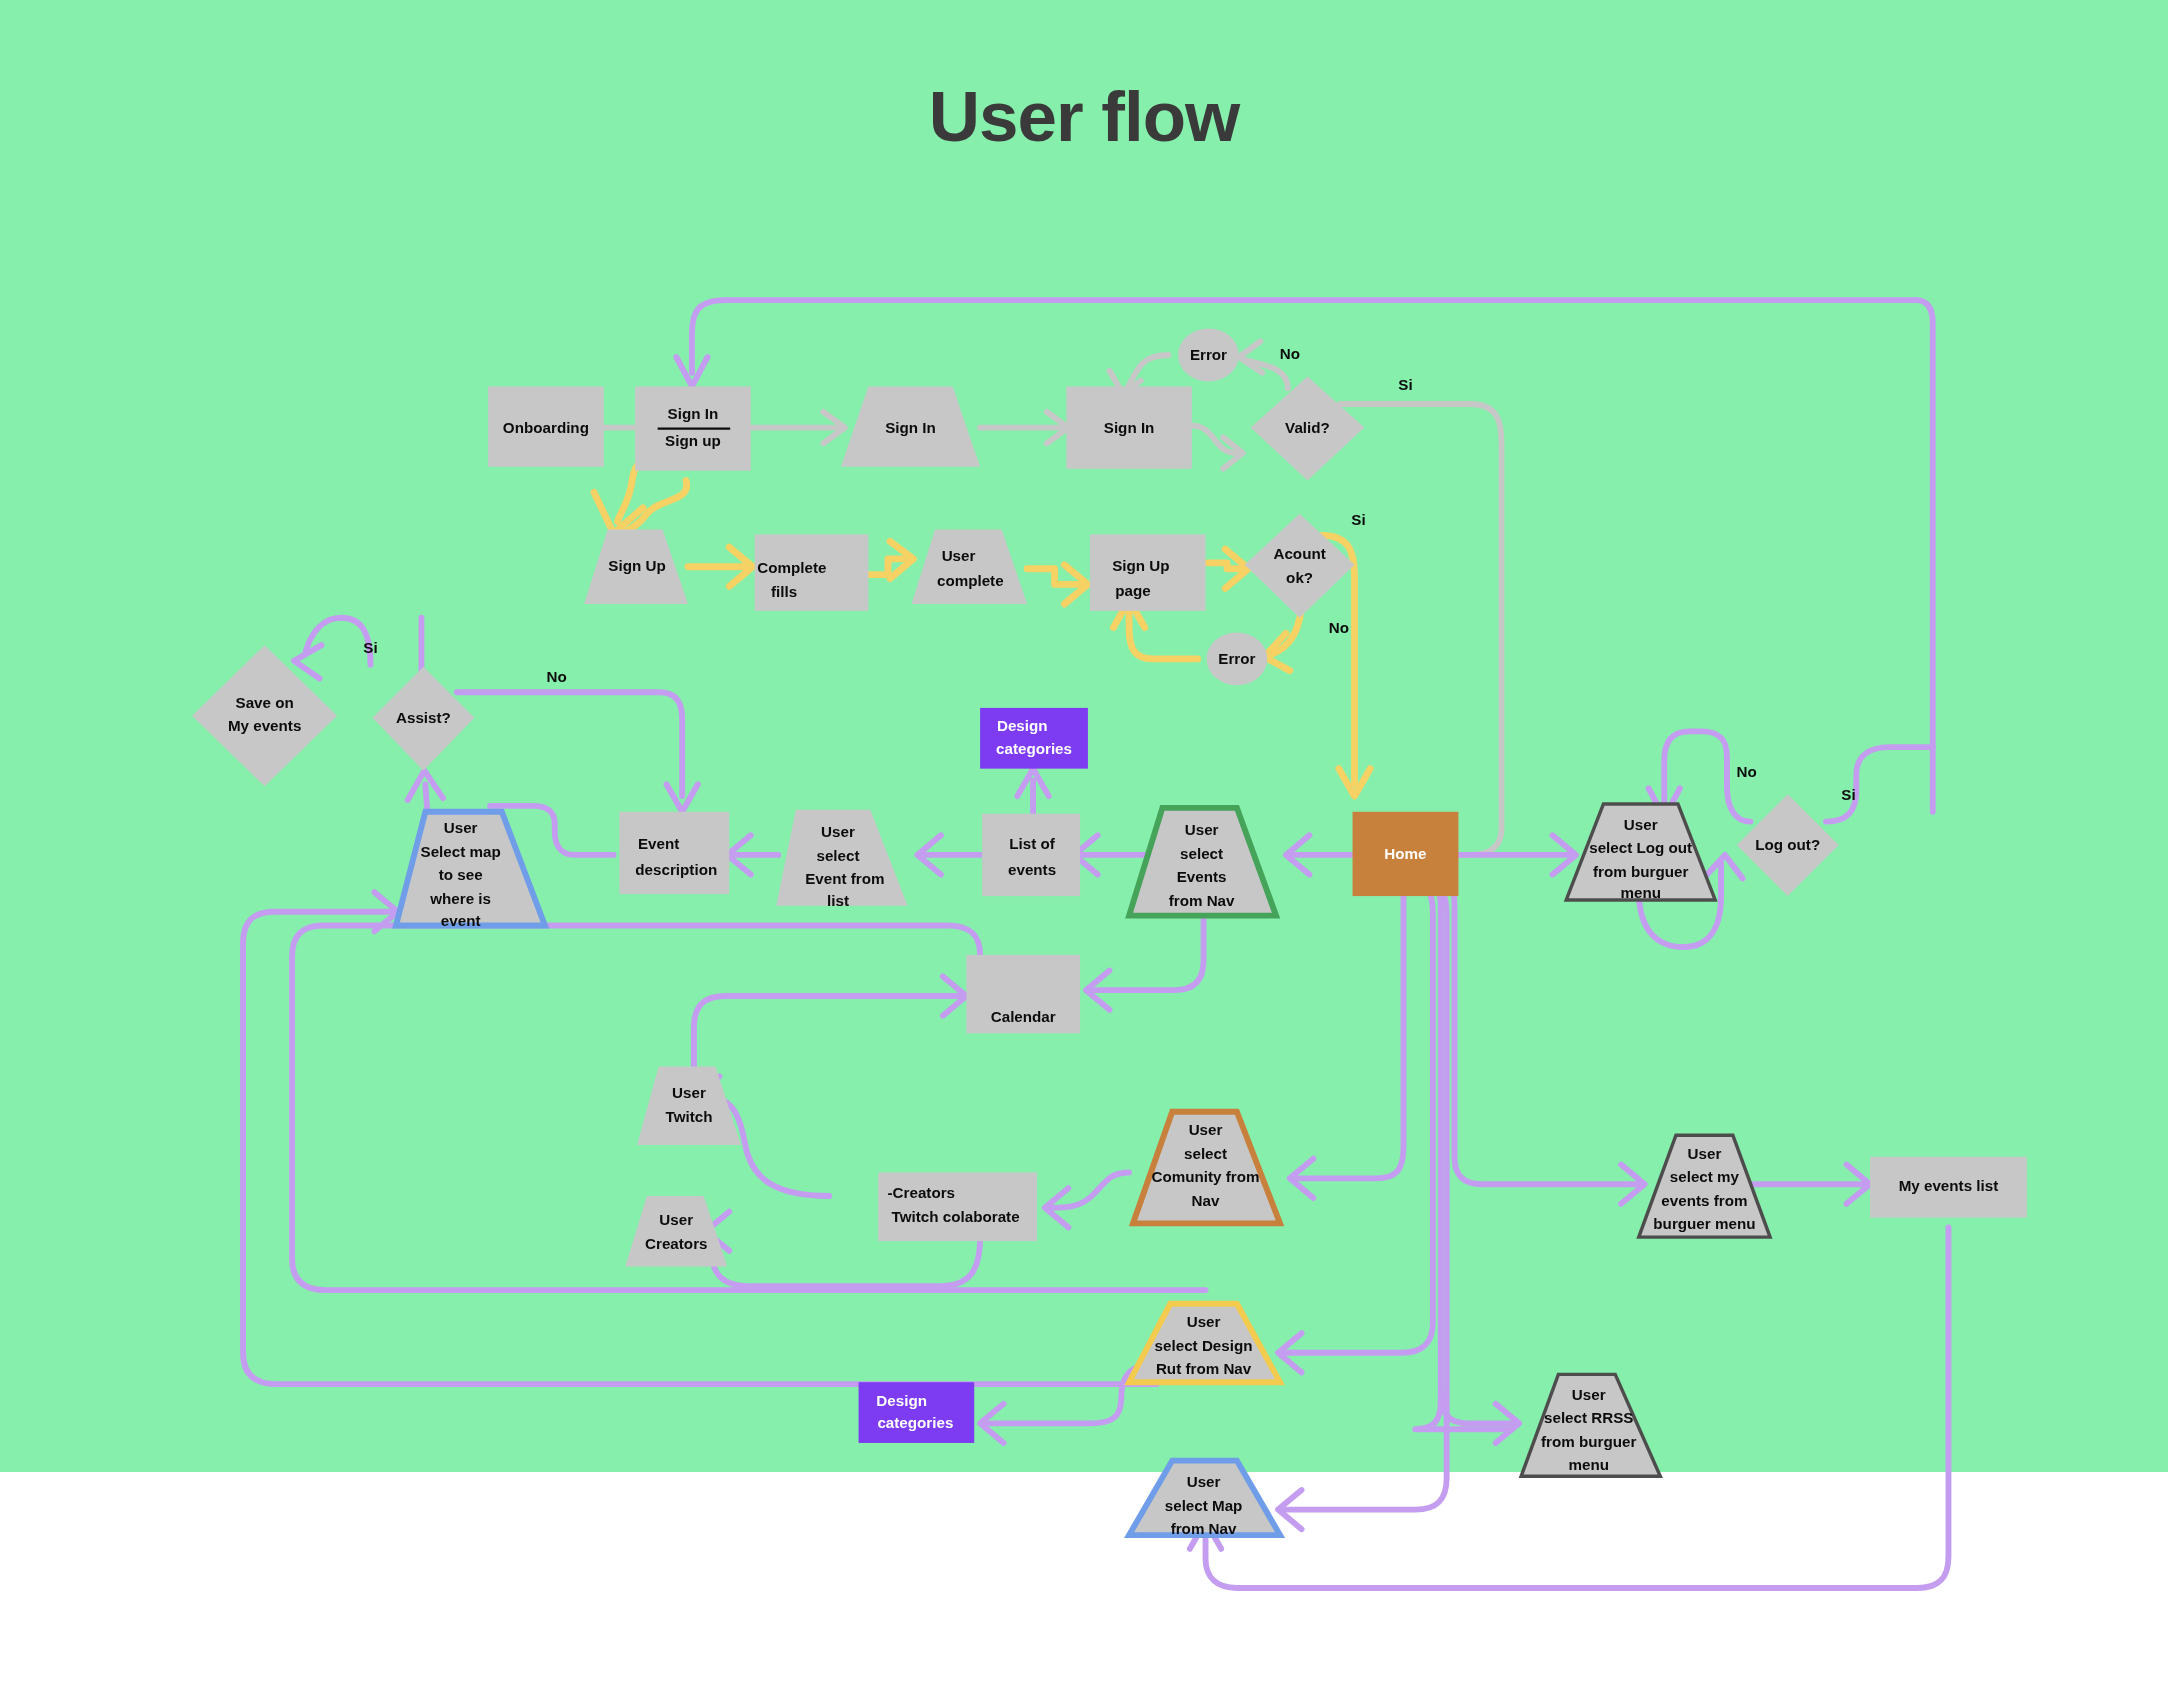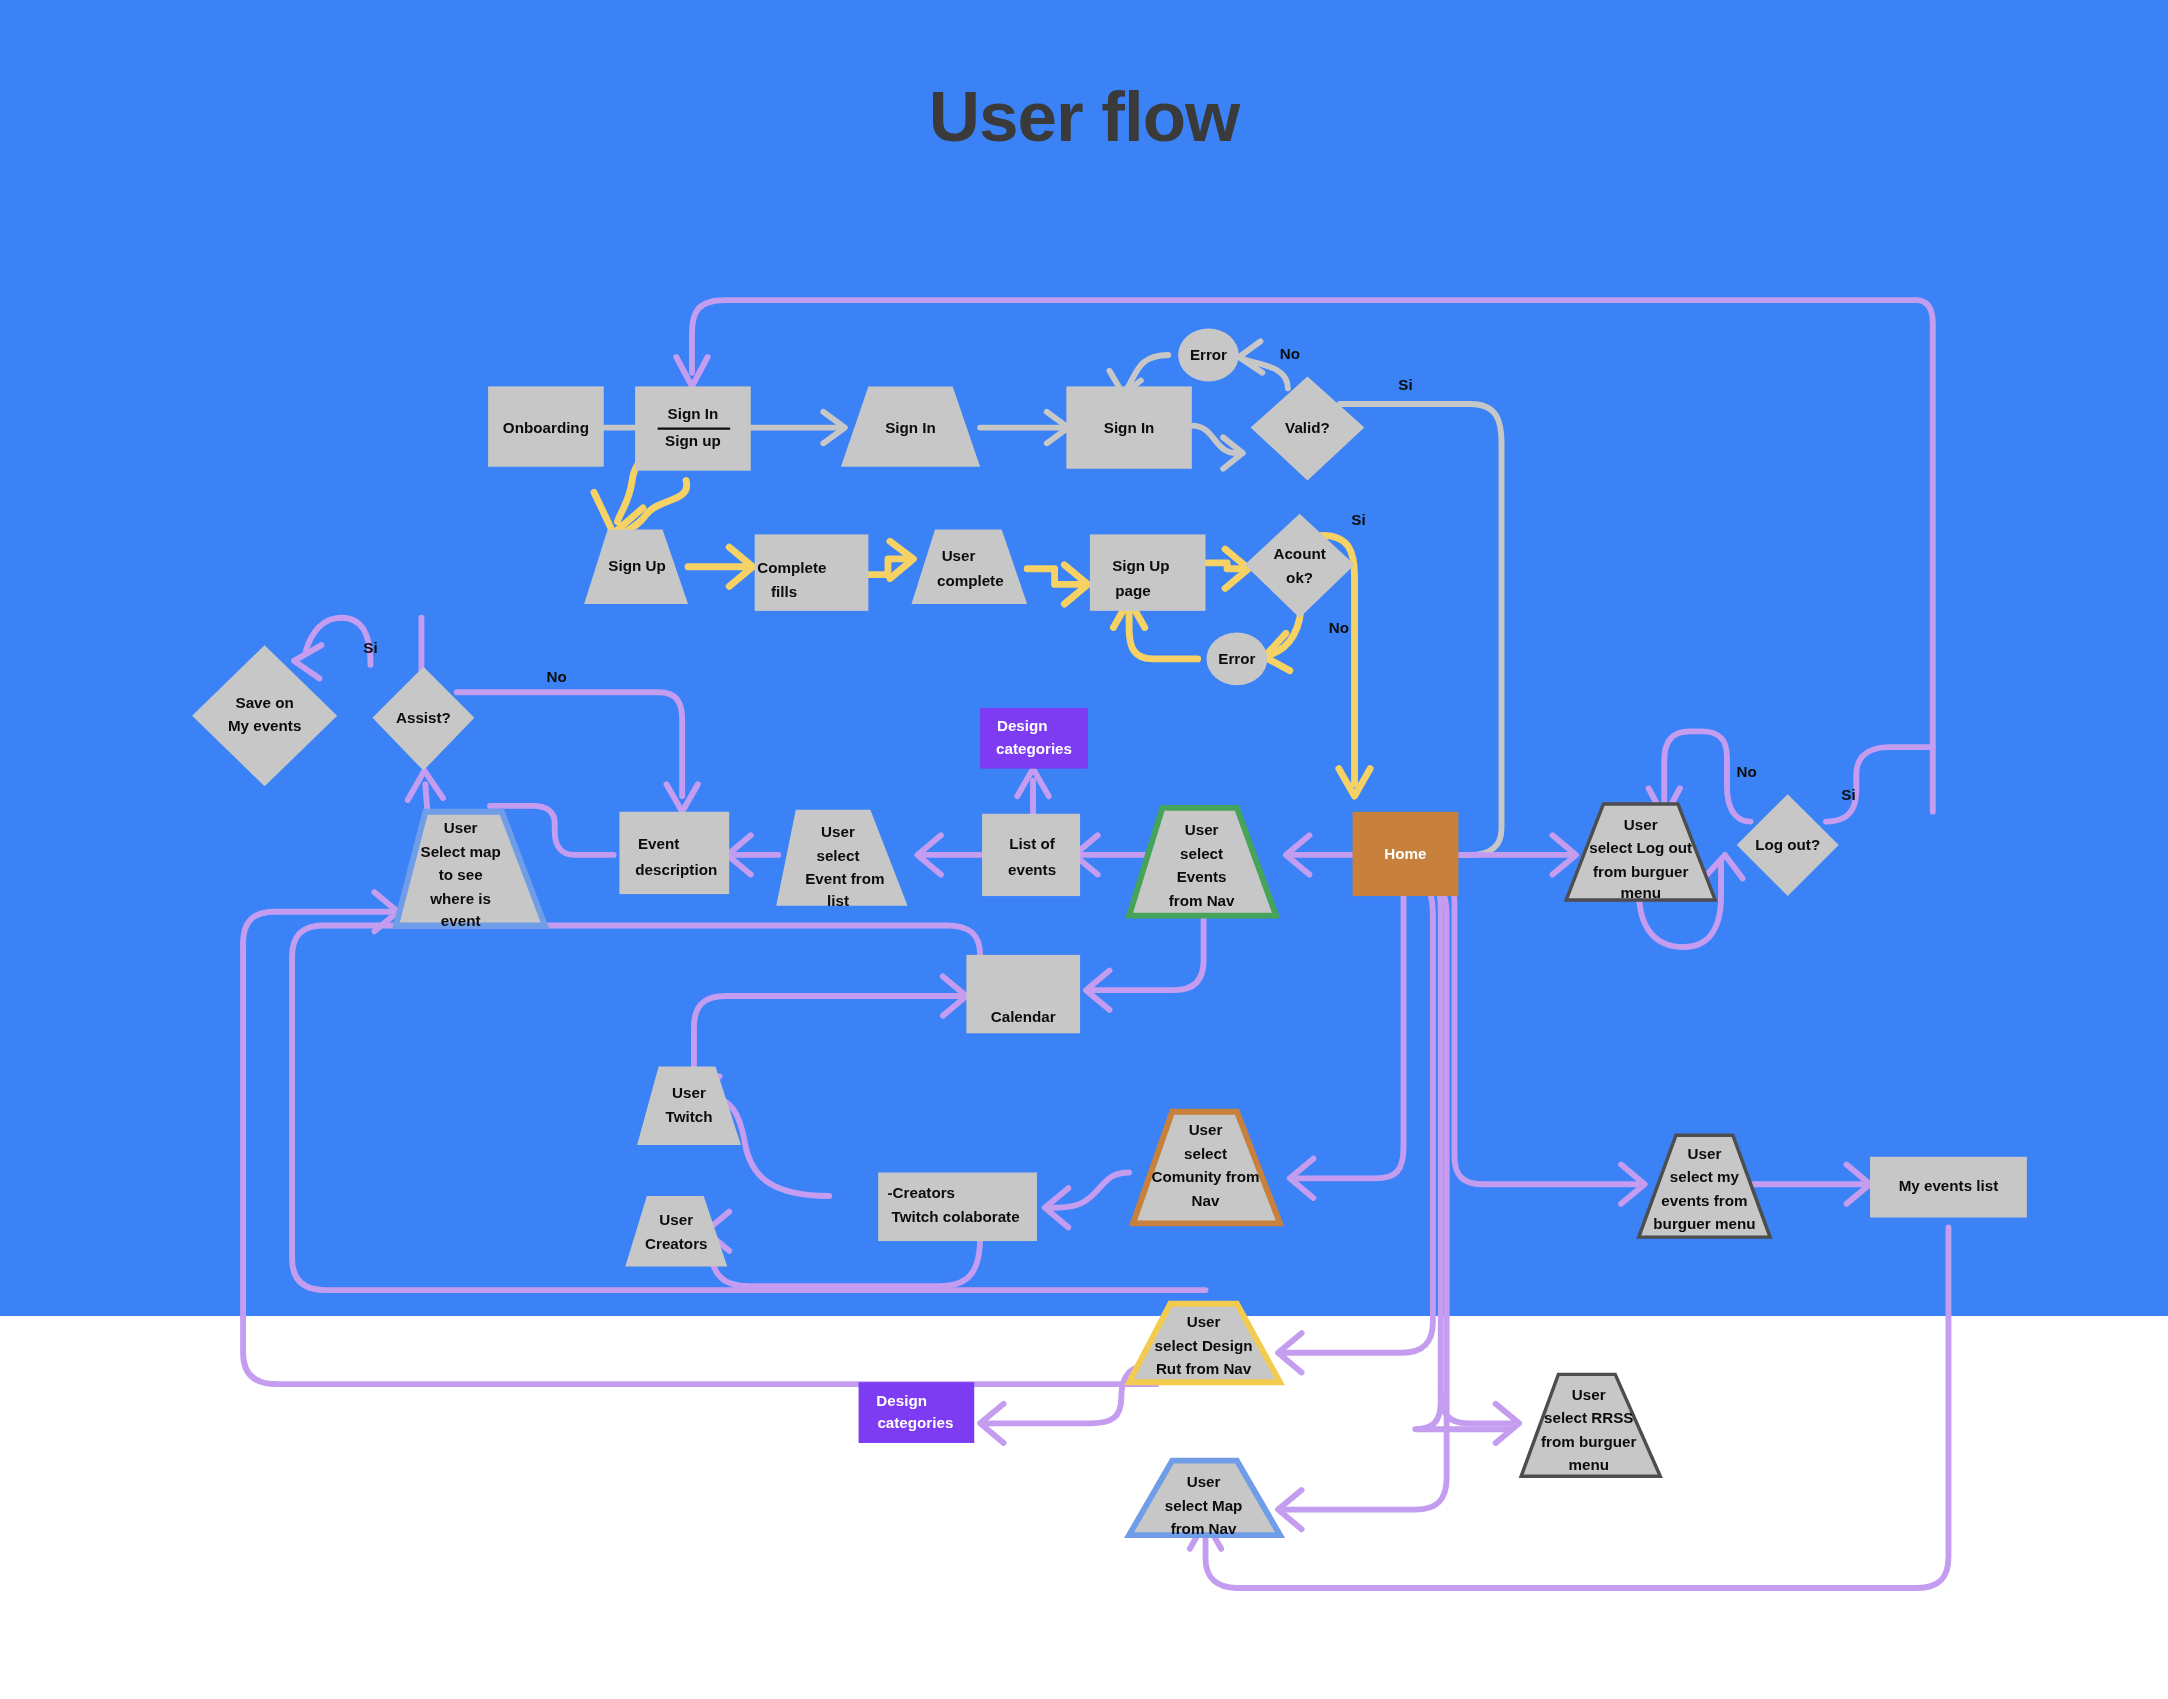--- a/index.html
+++ b/index.html
@@ -1,17 +1,17 @@
 <!DOCTYPE html>
 <html><head>
 <meta charset="utf-8">
 <style>
   html,body{margin:0;padding:0;background:#ffffff;}
   body{width:2168px;height:1700px;overflow:hidden;font-family:"Liberation Sans",sans-serif;}
-  #stage{position:relative;width:2168px;height:1316px;background:#3b82f6;text-decoration:underline;}
+  #stage{position:relative;width:2168px;height:1472px;background:#86efac;text-decoration:underline;}
   #flow-title{
     position:absolute;left:0;top:76px;width:2168px;text-align:center;
     font-size:71px;font-weight:bold;color:#3a3a3a;letter-spacing:-1px;
     font-family:"Liberation Sans",sans-serif;
   }
   svg#diagram{position:absolute;left:0;top:0;width:2168px;height:1700px;}
   .nodelbl{
     font-family:"Liberation Sans",sans-serif;
     font-size:15.5px;font-weight:bold;fill:#0c0c0c;
     text-anchor:middle;dominant-baseline:middle;

